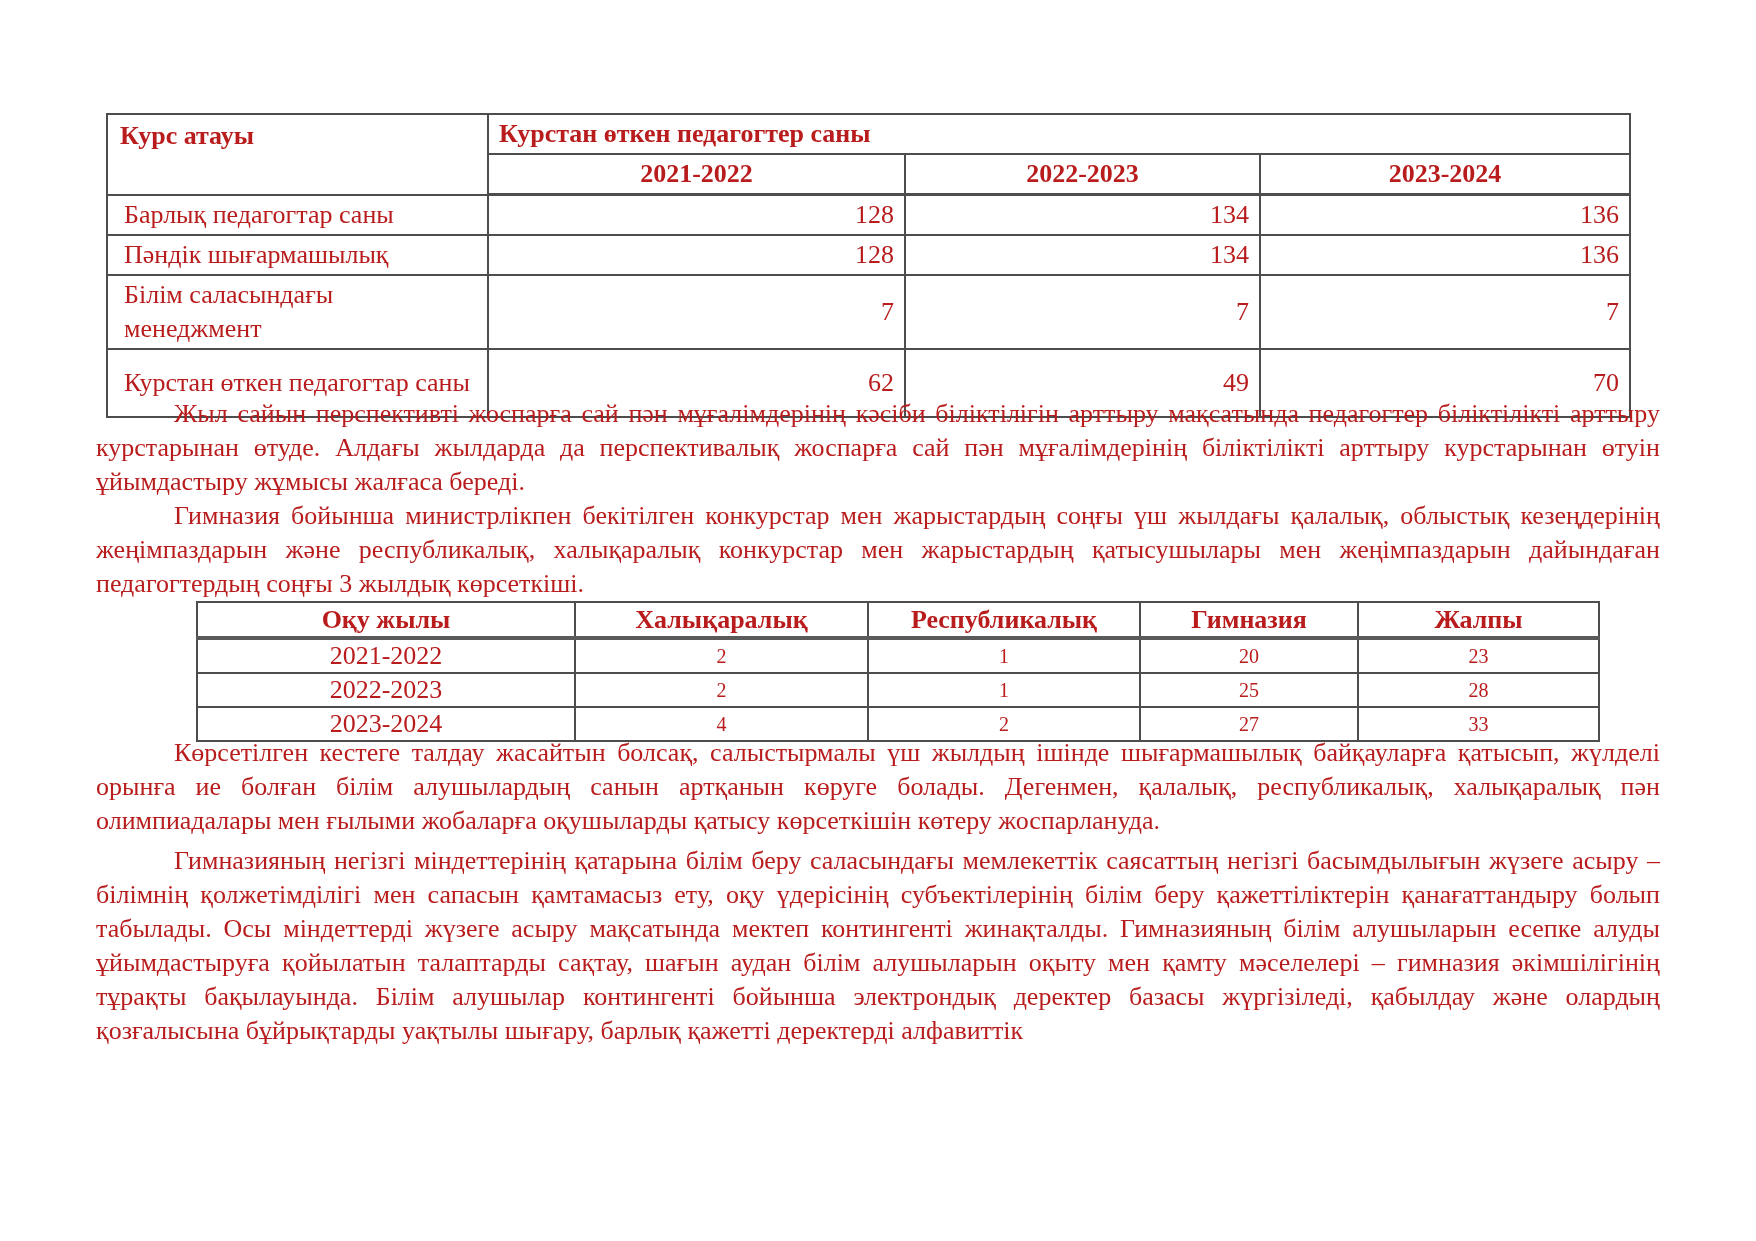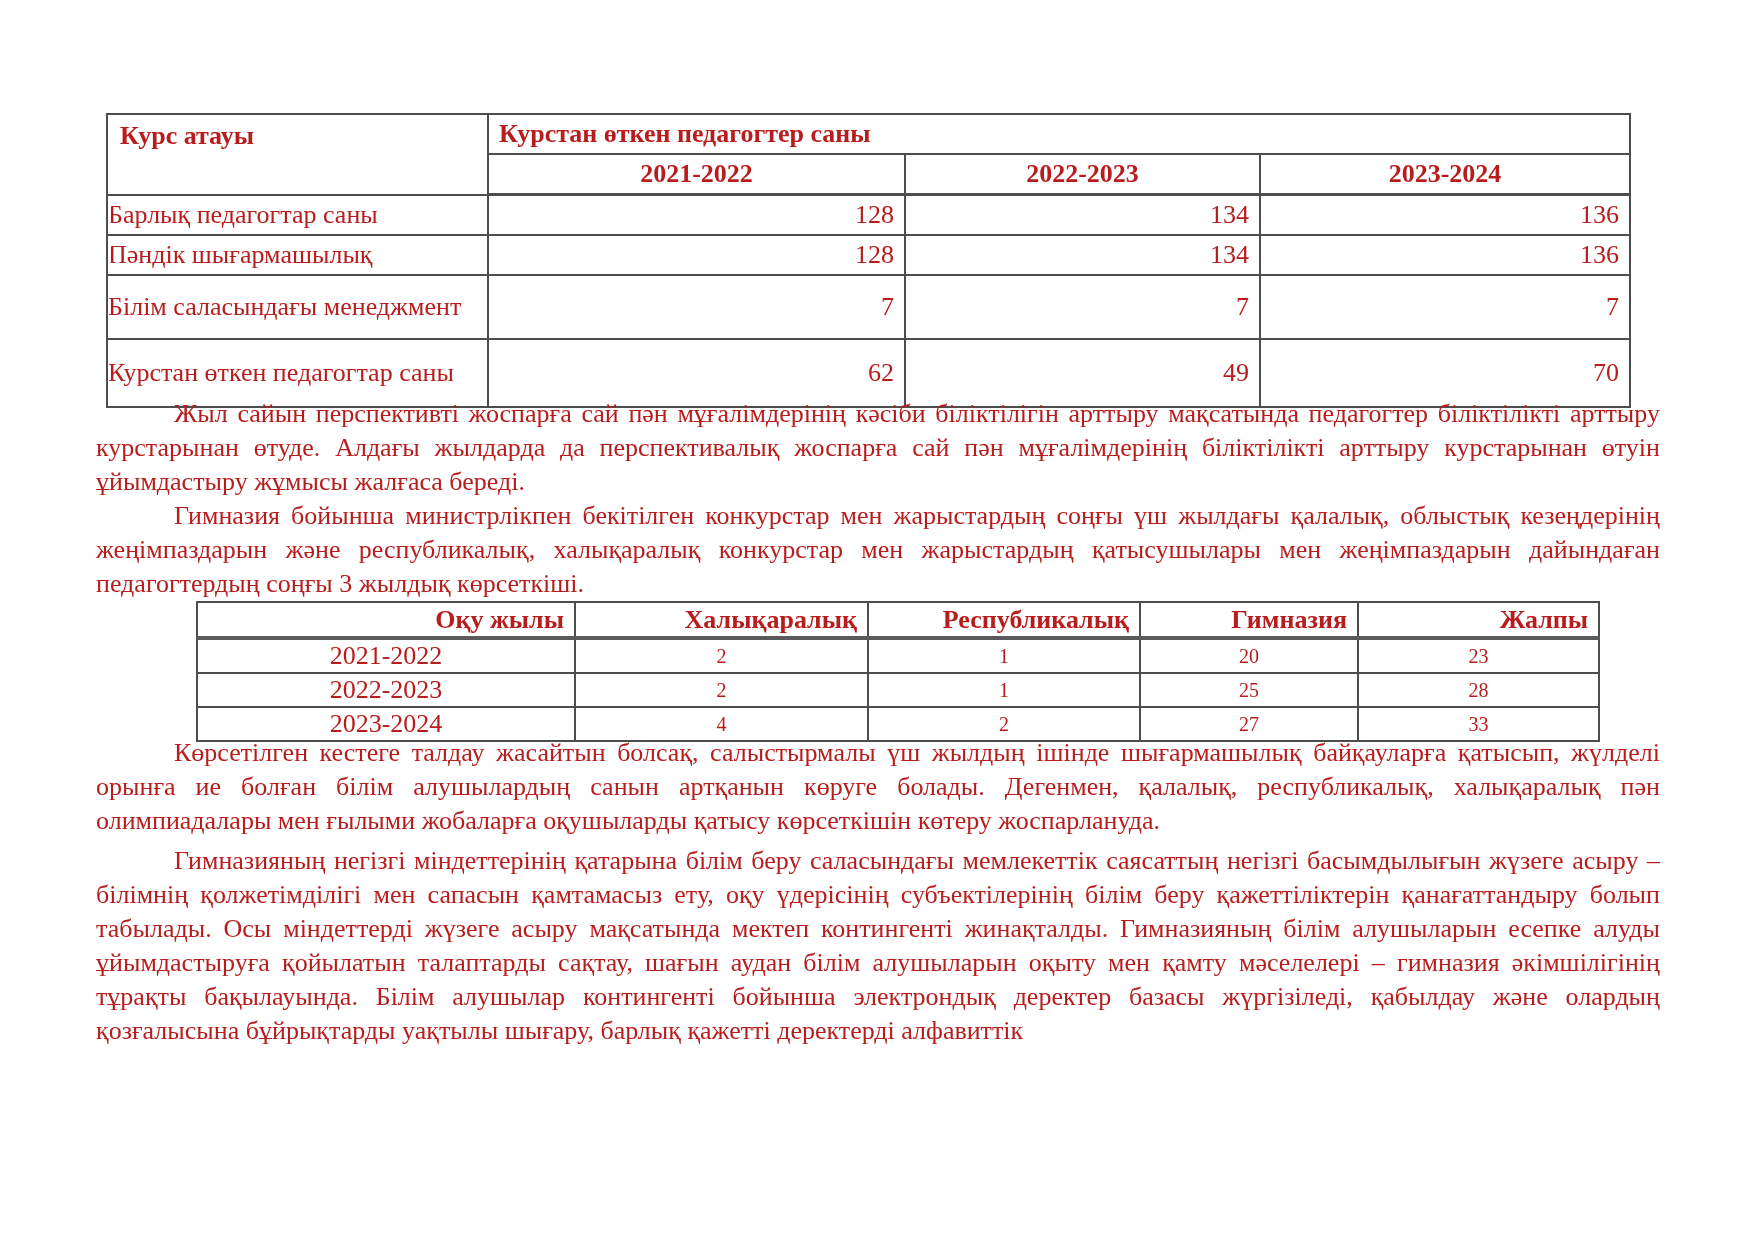--- a/index.html
+++ b/index.html
@@ -22,38 +22,38 @@
     border: 2px solid #4d4d4d;
     font-size: 26px;
     line-height: 34px;
     padding: 2px 10px;
     vertical-align: middle;
     overflow: hidden;
   }
   .t1 .corner { vertical-align: top; font-weight: bold; padding-top: 4px; padding-left: 12px; }
   .t1 .group  { font-weight: bold; text-align: left; height: 37px; }
   .t1 .year   { font-weight: bold; text-align: center; height: 38px; border-bottom-width: 3px; }
-  .t1 .lbl    { text-align: left; padding-left: 0; border-radius: 20px; }
+  .t1 .lbl    { text-align: left; padding-left: 16px; border-radius: 20px; }
   .t1 .val    { text-align: right; }
   .t1 .r-a { height: 34px; }
   .t1 .r-b { height: 34px; }
   .t1 .r-c { height: 64px; }
   .t1 .r-d { height: 68px; }
 
   
   .t2 { left: 196px; top: 601px; width: 1402px; }
   .t2 td {
     border: 2px solid #4d4d4d;
     font-size: 26px;
     line-height: 30px;
     padding: 1px 10px;
     vertical-align: middle;
     overflow: hidden;
   }
-  .t2 .hdr  { font-weight: bold; text-align: right; height: 36px; border-bottom: 4px solid #5a5a5a; }
+  .t2 .hdr  { font-weight: bold; text-align: center; height: 36px; border-bottom: 4px solid #5a5a5a; }
   .t2 .yr   { text-align: center; height: 31px; }
   .t2 .num  { text-align: center; font-size: 20px; height: 31px; }
 
   
   .flow { position: absolute; left: 96px; width: 1564px; }
   .flow-1 { top: 397px; }
   .flow-2 { top: 736px; }
   .para {
     margin: 0;
     font-size: 26px;

